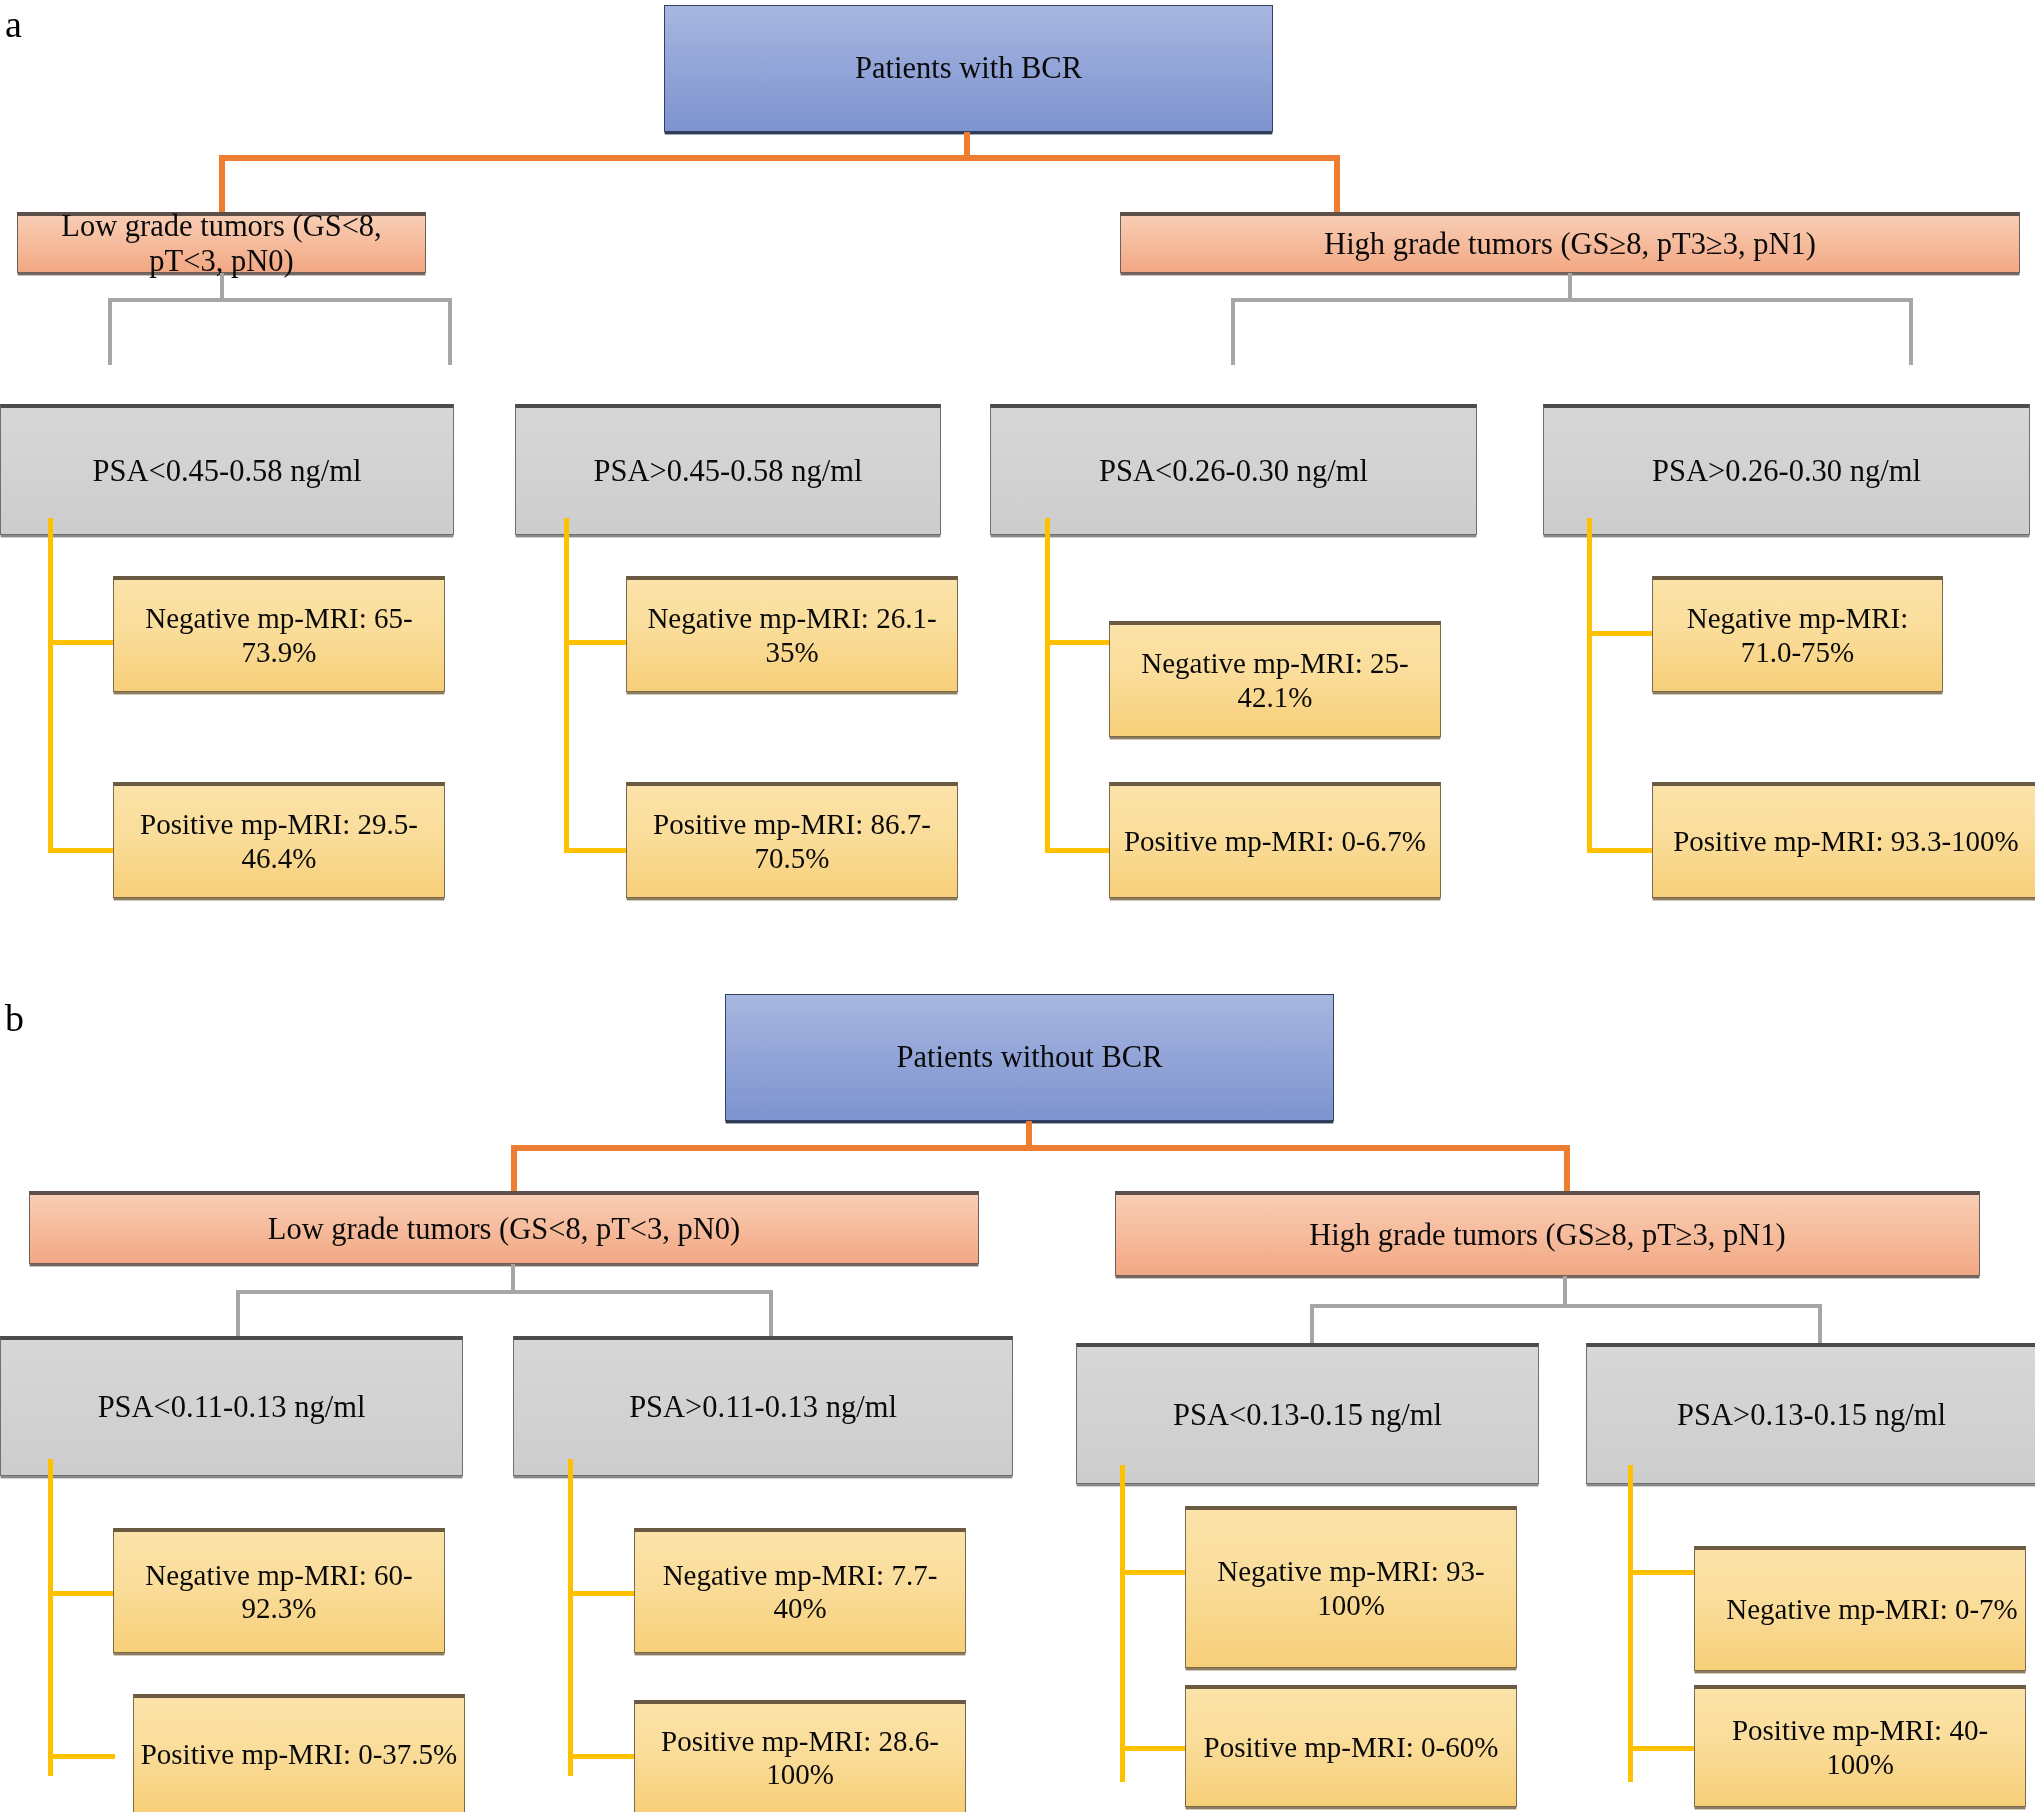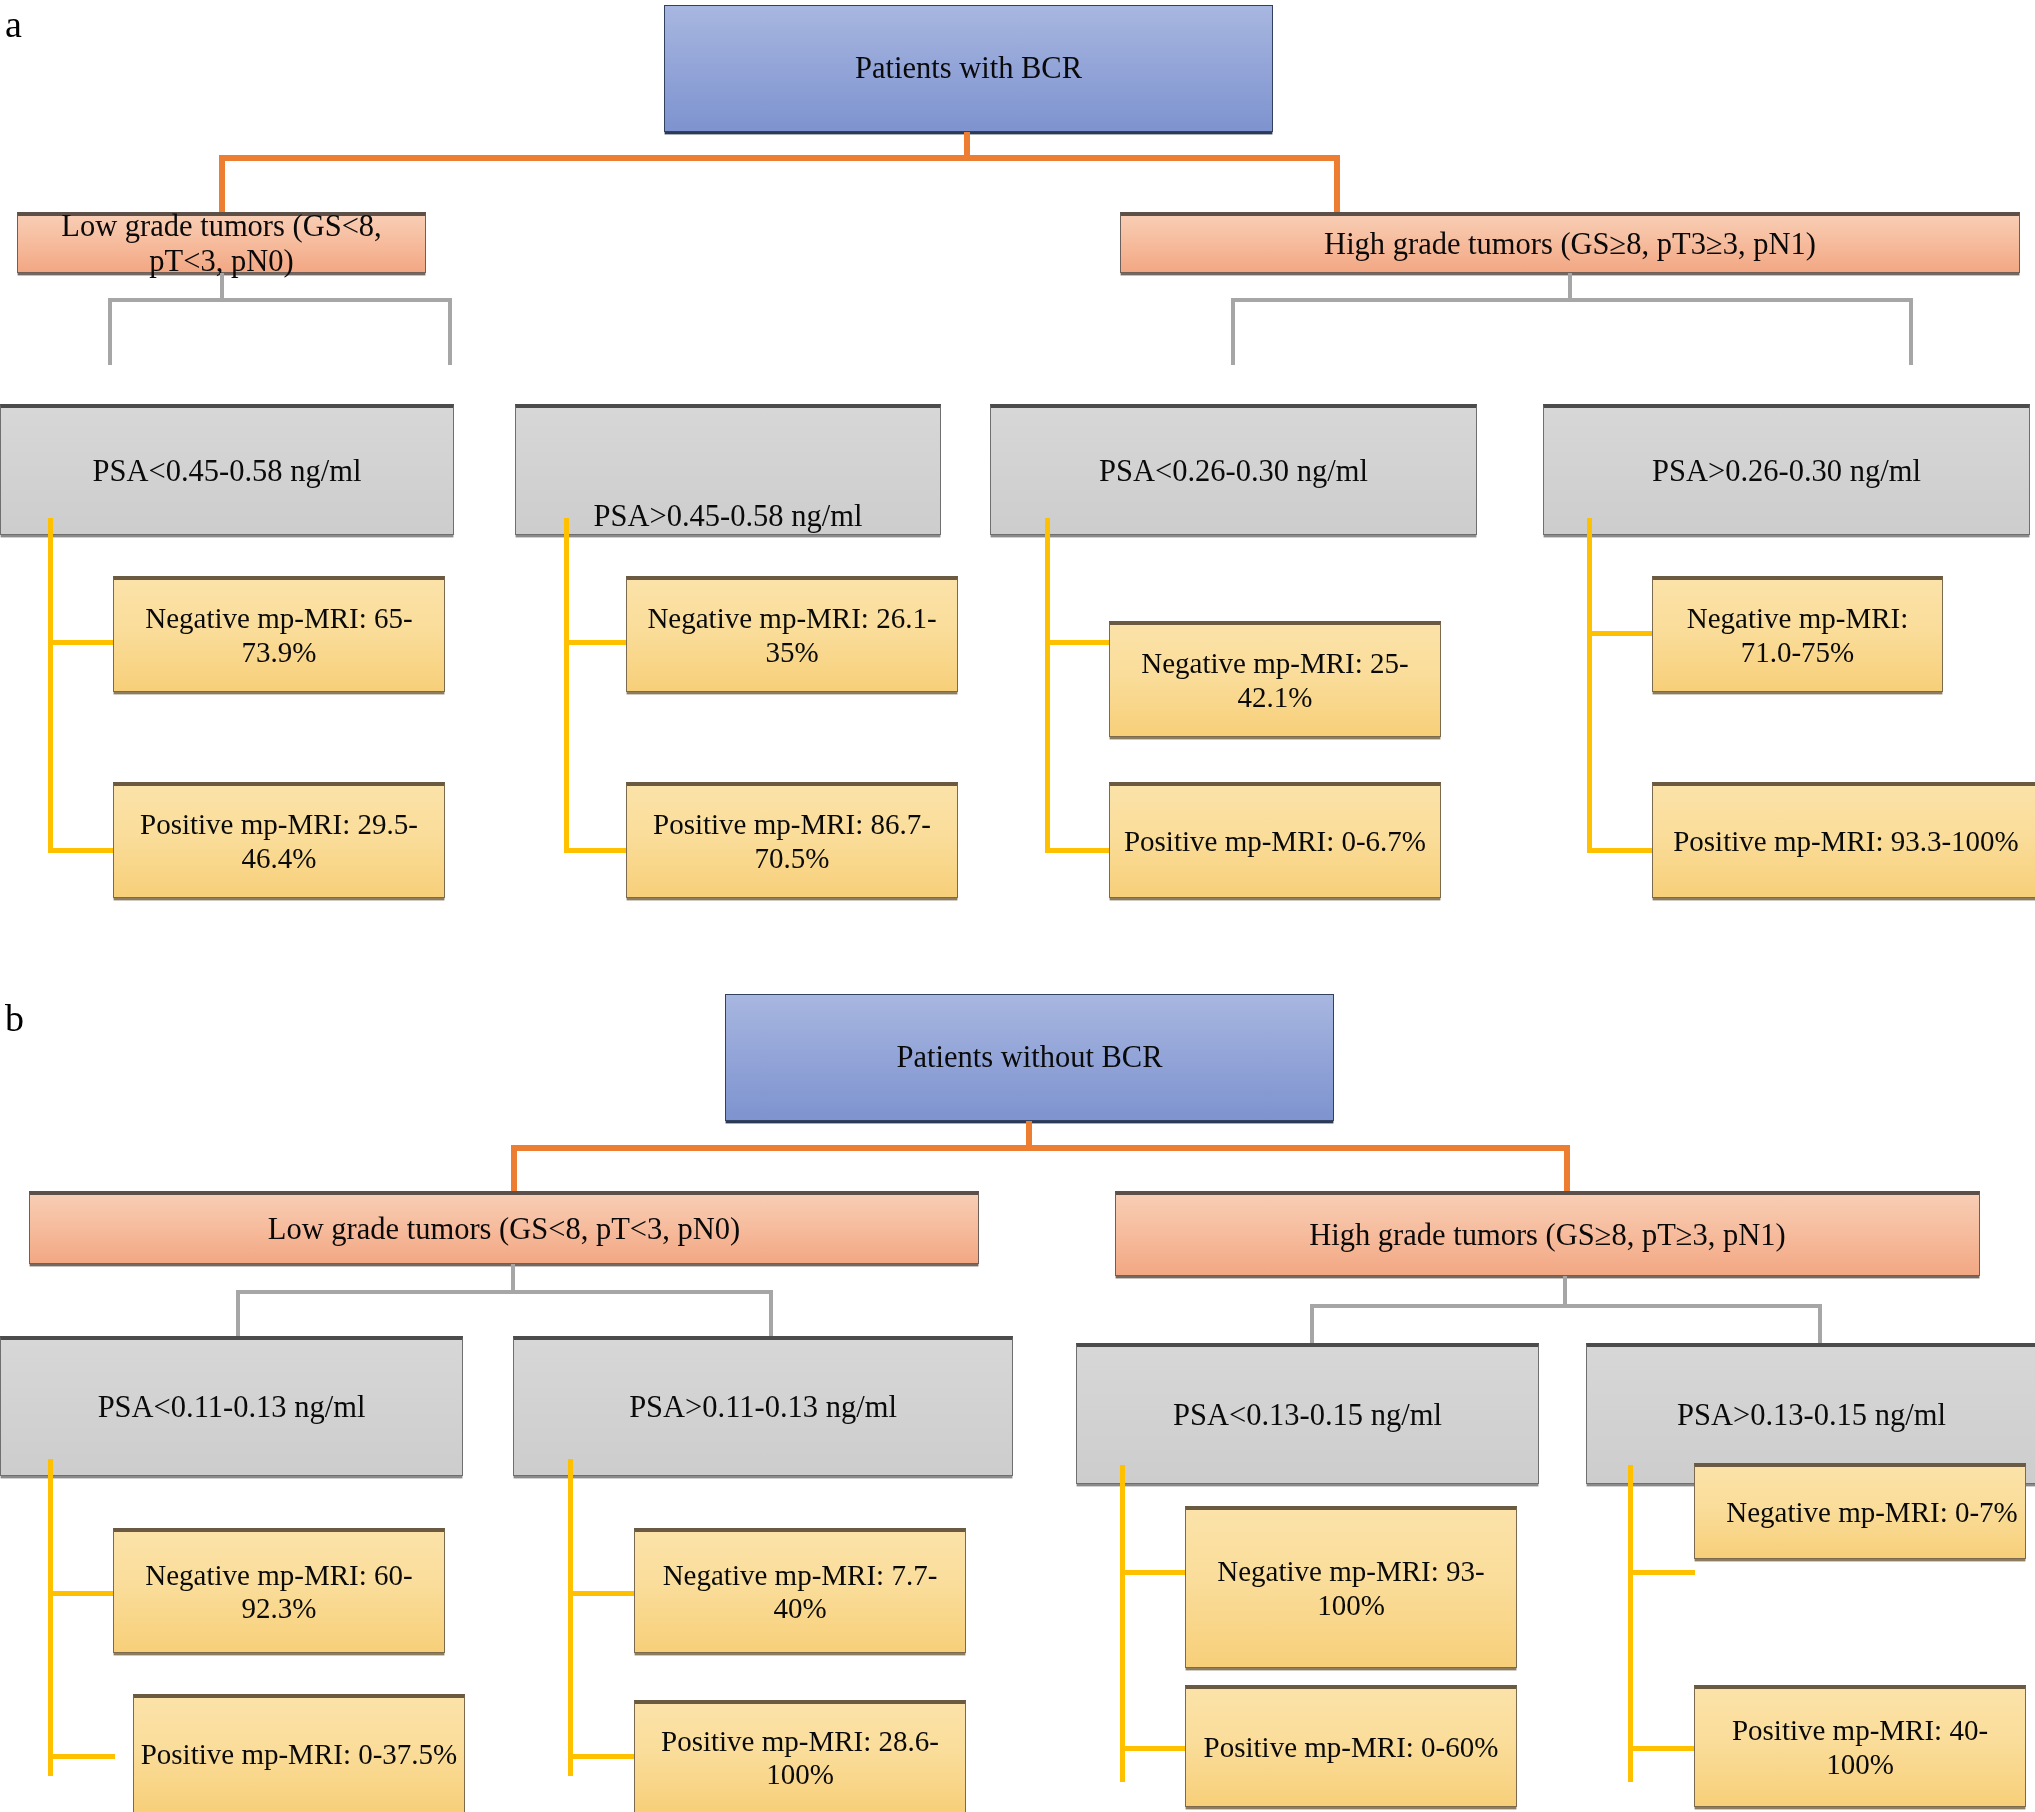--- a/index.html
+++ b/index.html
@@ -55,21 +55,21 @@
 <div class="ln ln-gray" style="left:448px;top:298px;width:3.7px;height:67px;"></div>
 
 <div class="ln ln-gray" style="left:1568px;top:273px;width:3.7px;height:27.4px;"></div>
 <div class="ln ln-gray" style="left:1231px;top:298px;width:682px;height:4.3px;"></div>
 <div class="ln ln-gray" style="left:1231px;top:298px;width:3.7px;height:67px;"></div>
 <div class="ln ln-gray" style="left:1909px;top:298px;width:3.7px;height:67px;"></div>
 
 <div class="box box-gray f50" style="left:0px;top:384px;width:454px;height:131px;">
   <span class="txt">PSA&lt;0.45-0.58 ng/ml</span>
 </div>
-<div class="box box-gray f50" style="left:515px;top:384px;width:426px;height:131px;align-items:flex-end;">
+<div class="box box-gray f50" style="left:515px;top:384px;width:426px;height:131px;">
   <span class="txt">PSA&gt;0.45-0.58 ng/ml</span>
 </div>
 <div class="box box-gray f50" style="left:990px;top:384px;width:487px;height:131px;">
   <span class="txt">PSA&lt;0.26-0.30 ng/ml</span>
 </div>
 <div class="box box-gray f50" style="left:1543px;top:384px;width:487px;height:131px;">
   <span class="txt">PSA&gt;0.26-0.30 ng/ml</span>
 </div>
 
 <div class="ln ln-gold" style="left:48px;top:518px;width:4.9px;height:335px;"></div>
@@ -172,21 +172,21 @@
 
 <div class="box box-yellow f48" style="left:113px;top:1528px;width:332px;height:125px;">
   <span class="txt">Negative mp-MRI: 60-92.3%</span>
 </div>
 <div class="box box-yellow f48" style="left:634px;top:1528px;width:332px;height:125px;">
   <span class="txt">Negative mp-MRI: 7.7-40%</span>
 </div>
 <div class="box box-yellow f48" style="left:1185px;top:1506px;width:332px;height:162px;">
   <span class="txt">Negative mp-MRI: 93-100%</span>
 </div>
-<div class="box box-yellow f48" style="left:1694px;top:1463px;width:332px;height:96px;padding-left:24px;">
+<div class="box box-yellow f48" style="left:1694px;top:1546px;width:332px;height:125px;padding-left:24px;">
   <span class="txt">Negative mp-MRI: 0-7%</span>
 </div>
 
 <div class="box box-yellow f48" style="left:113px;top:1694px;width:332px;height:119px;margin-left:20px;">
   <span class="txt">Positive mp-MRI: 0-37.5%</span>
 </div>
 <div class="box box-yellow f48" style="left:634px;top:1700px;width:332px;height:113px;">
   <span class="txt">Positive mp-MRI: 28.6-100%</span>
 </div>
 <div class="box box-yellow f48" style="left:1185px;top:1685px;width:332px;height:122px;">

